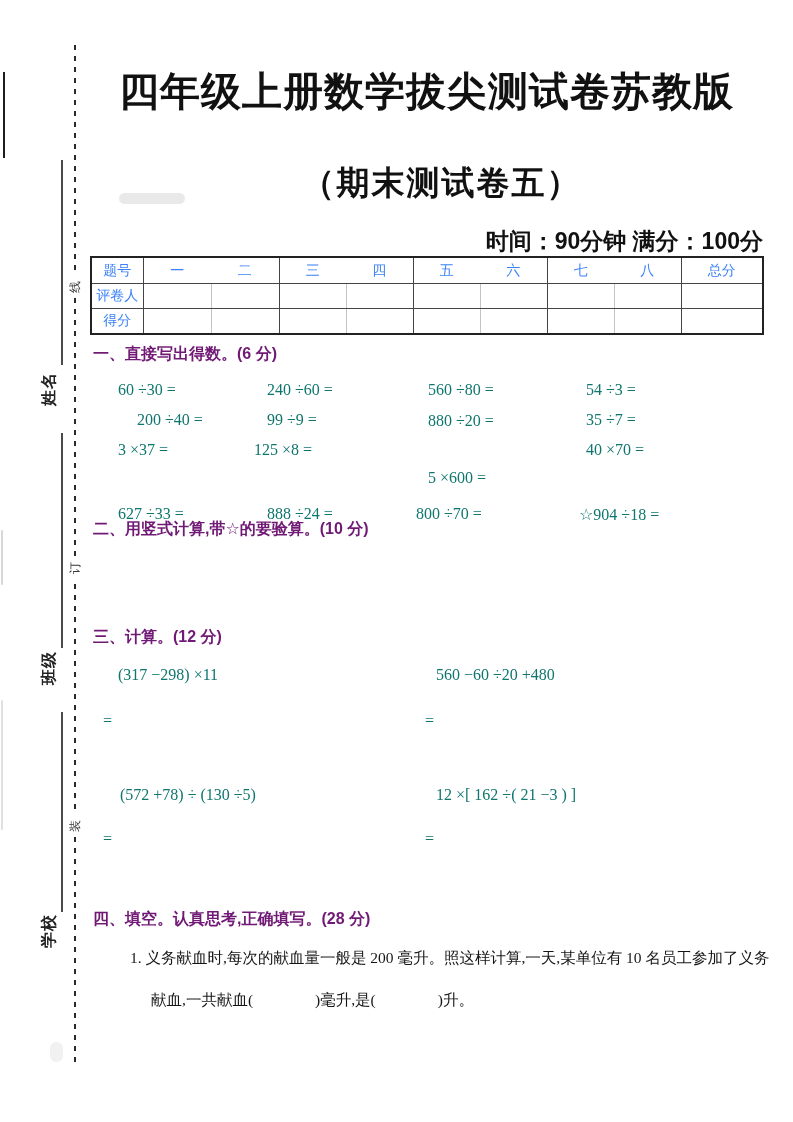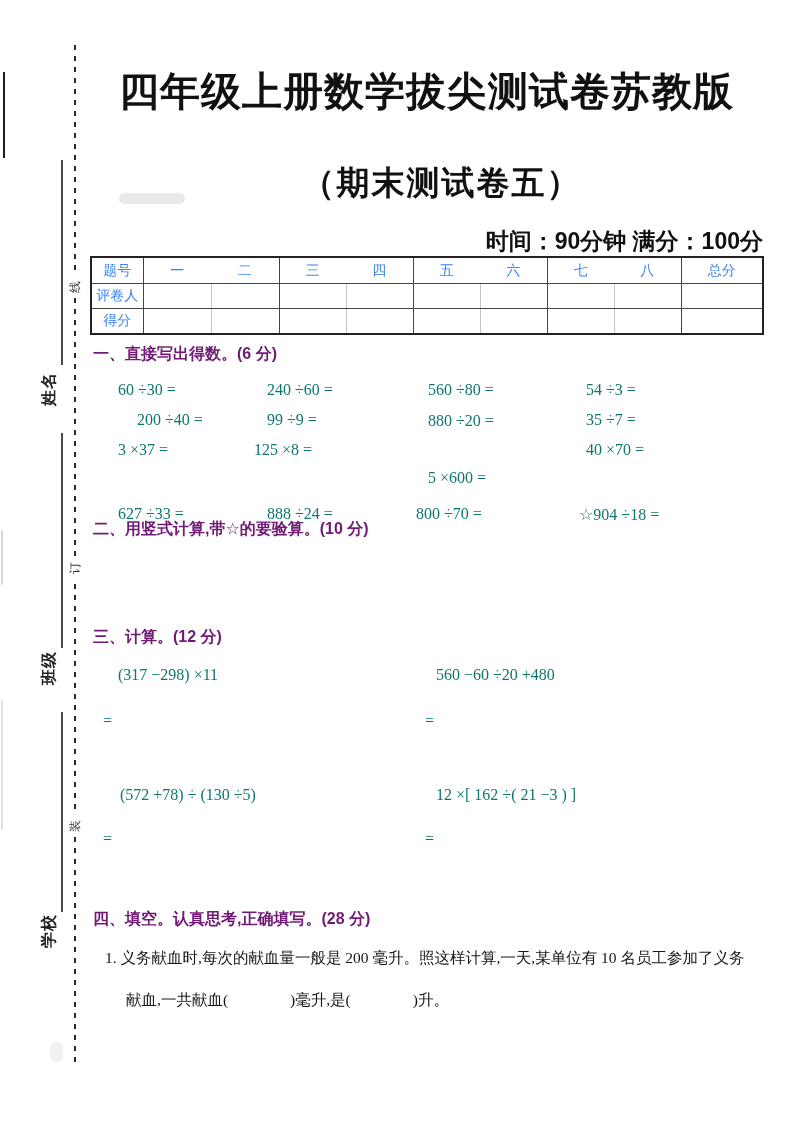--- a/index.html
+++ b/index.html
@@ -65,21 +65,21 @@
     font-size:16px;font-weight:bold;color:#701a75;white-space:nowrap;
   }
   .expr{
     position:absolute;
     font-family:"Liberation Serif","DejaVu Serif",serif;
     font-size:16px;color:#0f766e;white-space:nowrap;
   }
   .body-text{
     position:absolute;
     font-family:"Liberation Serif","DejaVu Serif",serif;
-    font-size:15.5px;color:#151515;white-space:nowrap;
+    font-size:15.5px;color:#151515;white-space:nowrap;margin-left:25px;
   }
 </style>
 </head>
 <body>
 
 <div class="page">
 
   <div class="edge-mark" style="left:3px;top:72px;width:2px;height:86px;"></div>
   <div class="smudge" style="left:1px;top:530px;width:2px;height:55px;background:#d8d8d8;"></div>
   <div class="smudge" style="left:1px;top:700px;width:2px;height:130px;background:#e0e0e0;"></div>

